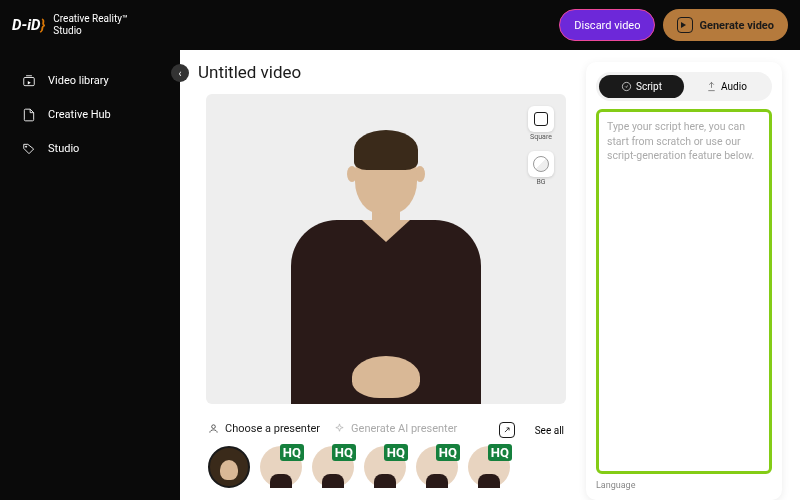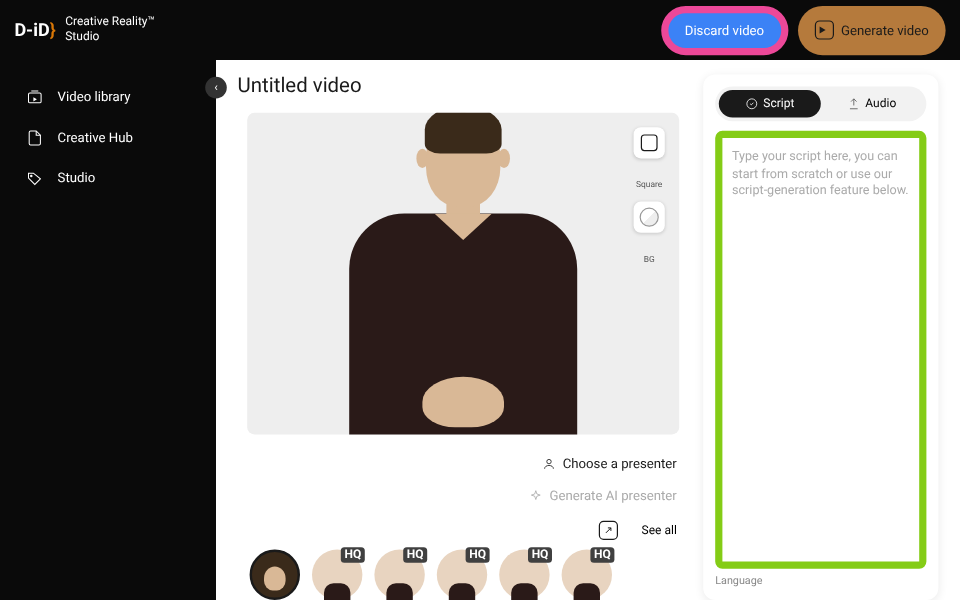--- a/index.html
+++ b/index.html
@@ -1,25 +1,25 @@
 <!DOCTYPE html>
 <html><head>
 <meta charset="utf-8">
 <style>
 * { margin:0; padding:0; box-sizing:border-box; font-family:-apple-system,BlinkMacSystemFont,'Segoe UI',Roboto,sans-serif; }
 body { width:800px; height:500px; background:#fff; overflow:hidden; display:flex; flex-direction:column; }
 .header { height:50px; background:#0a0a0a; display:flex; align-items:center; padding:0 12px; justify-content:space-between; }
 .logo-block { display:flex; align-items:center; gap:8px; }
-.logo-mark { color:#fff; font-weight:700; font-size:15px; display:flex; align-items:center; }
+.logo-mark { color:#fff; font-weight:700; font-size:15px; display:flex; align-items:center;font-style:italic; }
 .logo-brace { color:#d97706; }
 .logo-text { color:#fff; font-size:10px; line-height:1.2; }
 .header-actions { display:flex; gap:8px; }
 .btn { border-radius:22px; padding:8px 14px; font-size:11px; cursor:pointer; display:flex; align-items:center; gap:6px; border:none; }
-.btn-discard { background:#3b82f6; color:#fff; border:6px solid #ec4899; }
-.btn-generate { background:#b57a3c; color:#1a1a1a; font-weight:400; }
+.btn-discard { background:#6d28d9; color:#fff; border:1px solid #ec4899; }
+.btn-generate { background:#b57a3c; color:#1a1a1a; font-weight:700; }
 .gen-icon { width:16px; height:16px; border:1.5px solid #1a1a1a; border-radius:4px; position:relative; }
 .gen-icon::after{content:'';position:absolute;left:3px;top:4px;border-left:5px solid #1a1a1a;border-top:3px solid transparent;border-bottom:3px solid transparent;}
 .main { flex:1; display:flex; overflow:hidden; }
 .sidebar { width:180px; background:#0a0a0a; padding:14px 0; position:relative; }
 .sidebar-item { display:flex; gap:12px; padding:10px 22px; color:#fff; font-size:11px; cursor:pointer; }
 .sidebar-icon { width:14px; height:14px; stroke:#fff; fill:none; stroke-width:1.5; }
 .collapse { position:absolute; right:-9px; top:14px; width:18px; height:18px; background:#333; border-radius:50%; display:flex; align-items:center; justify-content:center; color:#fff; font-size:10px; cursor:pointer; }
 .workarea { flex:1; background:#fff; padding:12px 18px 0 18px; display:flex; gap:12px; overflow:hidden; }
 .center { flex:1; display:flex; flex-direction:column; min-width:0; }
 .title { font-size:17px; color:#1a1a1a; margin-bottom:12px; }
@@ -28,43 +28,43 @@
 .presenter-head { position:absolute; top:22px; left:50%; transform:translateX(-50%); width:62px; height:78px; background:#d9b896; border-radius:48% 48% 42% 42%; }
 .presenter-hair { position:absolute; top:16px; left:50%; transform:translateX(-50%); width:64px; height:40px; background:#3a2a1a; border-radius:50% 50% 20% 20%; }
 .presenter-ears { position:absolute; top:52px; width:74px; height:14px; left:50%; transform:translateX(-50%); }
 .presenter-ears::before,.presenter-ears::after{content:'';position:absolute;width:10px;height:16px;background:#d9b896;border-radius:50%;}
 .presenter-ears::before{left:-2px;} .presenter-ears::after{right:-2px;}
 .presenter-neck { position:absolute; top:94px; left:50%; transform:translateX(-50%); width:28px; height:18px; background:#d9b896; }
 .presenter-torso { position:absolute; top:106px; left:50%; transform:translateX(-50%); width:190px; height:200px; background:#2a1a18; border-radius:46px 46px 0 0; }
 .presenter-collar { position:absolute; top:106px; left:50%; transform:translateX(-50%); width:48px; height:22px; background:#d9b896; clip-path:polygon(0 0,100% 0,50% 100%); }
 .presenter-hands { position:absolute; bottom:6px; left:50%; transform:translateX(-50%); width:68px; height:42px; background:#d9b896; border-radius:50% 50% 40% 40%; }
 .canvas-tools { position:absolute; top:12px; right:12px; display:flex; flex-direction:column; gap:10px; align-items:center; }
-.tool { display:flex; flex-direction:column; align-items:center; gap:18px; cursor:pointer; }
+.tool { display:flex; flex-direction:column; align-items:center; gap:1px; cursor:pointer; }
 .tool-box { width:26px; height:26px; background:#fff; border-radius:6px; display:flex; align-items:center; justify-content:center; box-shadow:0 1px 3px rgba(0,0,0,.15); }
 .tool-label { font-size:7px; color:#555; }
 .sq-icon { width:14px; height:14px; border:1.5px solid #1a1a1a; border-radius:3px; }
 .bg-icon { width:16px; height:16px; border:1.5px solid #999; border-radius:50%; background:linear-gradient(135deg,#fff 50%,#eee 50%); }
 .bottom-strip { margin-top:10px; padding:8px 10px 0 10px; }
-.strip-header { display:flex; align-items:flex-end; gap:14px; margin-bottom:8px;flex-direction:column; }
+.strip-header { display:flex; align-items:flex-start; gap:14px; margin-bottom:8px; }
 .strip-tab { display:flex; align-items:center; gap:6px; font-size:11px; color:#1a1a1a; cursor:pointer; }
 .strip-tab.muted { color:#aaa; }
 .seeall { margin-left:auto; display:flex; align-items:center; gap:20px; font-size:10px; cursor:pointer; }
 .seeall-box { width:16px; height:16px; border:1.5px solid #1a1a1a; border-radius:4px; display:flex; align-items:center; justify-content:center; }
 .avatars { display:flex; gap:10px; }
 .avatar { width:42px; height:42px; border-radius:50%; background:#3a2a1a; position:relative; cursor:pointer; flex-shrink:0; }
 .avatar.sel { border:2px solid #1a1a1a; }
 .avatar::after{content:'';position:absolute;bottom:6px;left:50%;transform:translateX(-50%);width:18px;height:20px;background:#d9b896;border-radius:50% 50% 40% 40%;}
 .avatar.light { background:#e8d4c0; }
 .avatar.light::after{ background:#2a1a18; width:22px; height:14px; bottom:0; border-radius:8px 8px 0 0;}
-.hq-badge { position:absolute; top:-2px; right:-2px; background:#404040; color:#fff; font-size:10px; font-weight:700; padding:1px 3px; border-radius:3px;margin-left:22px; }
+.hq-badge { position:absolute; top:-2px; right:-2px; background:#15803d; color:#fff; font-size:13px; font-weight:700; padding:1px 3px; border-radius:3px;margin-left:22px; }
 .right-panel { width:196px; background:#fff; border-radius:10px; box-shadow:0 2px 8px rgba(0,0,0,.08); padding:10px; display:flex; flex-direction:column; }
 .tabs { display:flex; background:#f2f2f2; border-radius:20px; padding:3px; margin-bottom:8px; }
 .tab { flex:1; text-align:right; font-size:10px; padding:6px 4px; border-radius:18px; cursor:pointer; display:flex; align-items:center; justify-content:center; gap:4px; }
 .tab.active { background:#1a1a1a; color:#fff; }
-.script-box { flex:1; border:6px solid #84cc16; border-radius:6px; padding:8px; font-size:10.5px; color:#aaa; line-height:1.4; }
+.script-box { flex:1; border:3px solid #84cc16; border-radius:6px; padding:8px; font-size:10.5px; color:#aaa; line-height:1.4; }
 .panel-footer { display:flex; align-items:center; gap:8px; padding:6px 2px 2px 2px; }
 .footer-icon { width:22px; height:22px; border-radius:50%; display:flex; align-items:center; justify-content:center; cursor:pointer; position:relative; }
 .footer-icon svg { width:13px; height:13px; stroke:#999; fill:none; stroke-width:1.5; }
 .footer-icon.bordered { border:1px solid #ddd; }
 .mic-strike::after{content:'';position:absolute;width:16px;height:1.5px;background:#e8916b;transform:rotate(-45deg);}
 .counter { font-size:8.5px; color:#888; margin-left:auto; white-space:nowrap; overflow:hidden; text-overflow:ellipsis; }
 .lang-label { font-size:9px; color:#888; margin-top:6px; }
 .small-icon{width:11px;height:11px;stroke:currentColor;fill:none;stroke-width:1.5;}
 </style>
 </head>

